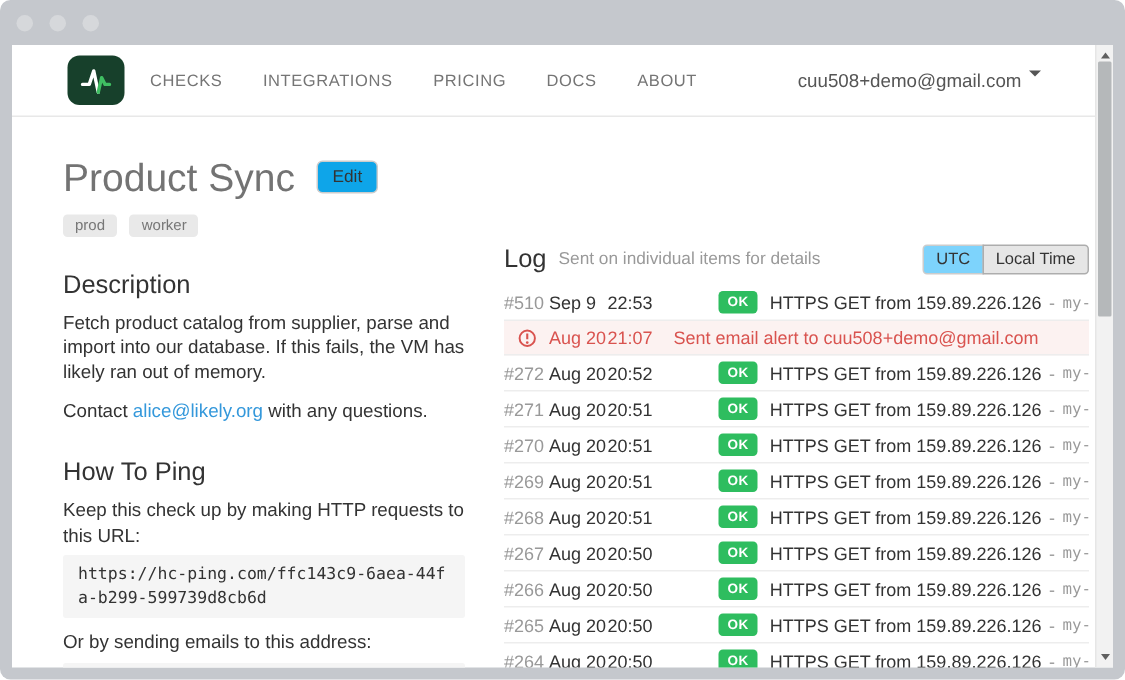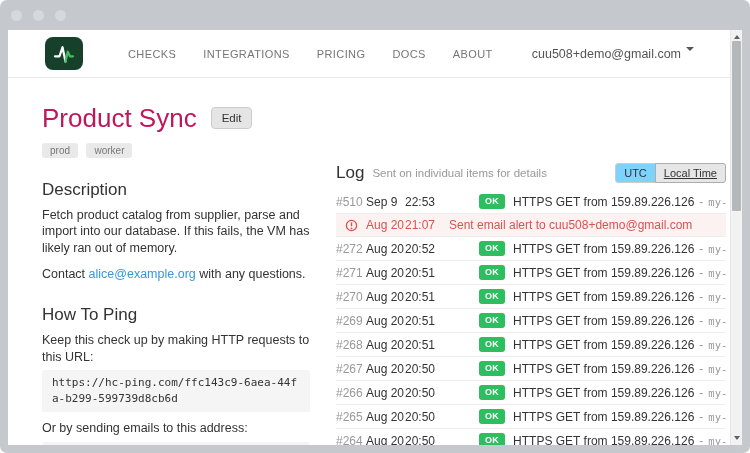--- a/index.html
+++ b/index.html
@@ -10,49 +10,49 @@
   }
   
   .frame { position:absolute; inset:0; background:#c5c8cd; border-radius:7px; }
   .titlebar { height:30px; display:flex; align-items:center; padding-left:11px; gap:11px; }
   .dot { width:11px; height:11px; border-radius:50%; background:#d6d8db; }
   .window {
     position:absolute; left:8px; top:30px; right:8px; bottom:8px;
     background:#fff; overflow:hidden;
   }
   
-  .navbar { height:48px; display:flex; align-items:center; padding:0 48px 0 37px; border-bottom:1px solid #e8e8e8;gap:28px; }
+  .navbar { height:48px; display:flex; align-items:center; padding:0 48px 0 37px; border-bottom:1px solid #e8e8e8; }
   .logo { width:38px; height:33px; border-radius:8px; background:#17402b; display:flex; align-items:center; justify-content:center; cursor:pointer; flex-shrink:0; }
   .nav-links { display:flex; gap:27px; margin-left:17px; }
   .nav-link { font-size:11px; color:#757575; letter-spacing:.4px; text-decoration:none; cursor:pointer; }
   .account { margin-left:auto; font-size:12.5px; color:#555; cursor:pointer; display:flex; align-items:flex-start; }
   .caret-down { width:0; height:0; border-top:4px solid #555; border-left:4px solid transparent; border-right:4px solid transparent; margin-left:5px; }
   
   .content { display:flex; padding:26px 16px 0 34px; }
   .left-col { width:268px; flex-shrink:0; }
   .right-col { flex:1; margin-left:26px; margin-top:59px; min-width:0; }
   .title-row { display:flex; align-items:center; }
-  h1 { font-size:26px; font-weight:500; color:#be185d; margin:0; line-height:1.1; }
-  .btn { background:#e5e5e5; border:1px solid #ccc; border-radius:4px; font-size:11.5px; color:#333; padding:4px 10px; font-family:inherit; cursor:pointer; white-space:nowrap; }
+  h1 { font-size:26px; font-weight:500; color:#737373; margin:0; line-height:1.1; }
+  .btn { background:#0ea5e9; border:1px solid #ccc; border-radius:4px; font-size:11.5px; color:#333; padding:4px 10px; font-family:inherit; cursor:pointer; white-space:nowrap; }
   .edit-btn { margin-left:14px; }
   .tag-row { margin-top:7px; }
   .tag { display:inline-block; background:#e9e9e9; color:#777; font-size:10px; padding:2px 8px; border-radius:3px; margin-right:4px; }
   h2 { font-size:17px; font-weight:500; color:#333; margin:22px 0 7px; line-height:1.2; }
   p { font-size:12.5px; color:#333; margin:0 0 10px; line-height:1.32; }
   .lbl { margin-bottom:5px; }
   a.link { color:#3498db; text-decoration:none; cursor:pointer; }
   .code { background:#f5f5f5; font-family:"DejaVu Sans Mono", monospace; font-size:11px; color:#333; padding:5px 10px; border-radius:2px; line-height:1.45; word-break:break-all; margin:0 0 8px; }
   
   .log-header { display:flex; align-items:center; }
   .log-header h2 { margin:0; }
   .log-sub { font-size:11.5px; color:#999; margin-left:8px; }
   .tz-group { margin-left:auto; display:flex; }
   .tz-btn { font-size:11px; color:#333; padding:3px 8px; border:1px solid #ccc; background:#7dd3fc; font-family:inherit; cursor:pointer; }
   .tz-btn.first { border-radius:3px 0 0 3px; }
-  .tz-btn.last { border-radius:0 3px 3px 0; margin-left:-1px;text-decoration:underline; }
+  .tz-btn.last { border-radius:0 3px 3px 0; margin-left:-1px; }
   .tz-btn.active { background:#e6e6e6; border-color:#adadad; }
   .log-rows { margin-top:7px; }
   .log-row { display:flex; align-items:center; padding:4px 0; border-bottom:1px solid #ededed; font-size:12px; color:#333; white-space:nowrap; overflow:hidden; cursor:pointer; }
   .c-id { width:30px; color:#999; flex-shrink:0; }
   .c-icon { width:30px; display:flex; justify-content:center; flex-shrink:0; }
   .c-date { width:39px; flex-shrink:0; }
   .c-time { width:32px; flex-shrink:0; }
   .c-badge { margin-left:42px; background:#2ebd5f; color:#fff; font-size:9px; font-weight:bold; letter-spacing:.3px; padding:3px 6px; border-radius:3px; line-height:1; flex-shrink:0;text-align:center; }
   .c-msg { margin-left:8px; }
   .c-sep { color:#9a9a9a; margin:0 5px; }
@@ -109,21 +109,21 @@
           <h1>Product Sync</h1>
           <button class="btn edit-btn">Edit</button>
         </div>
         <div class="tag-row">
           <span class="tag">prod</span>
           <span class="tag">worker</span>
         </div>
 
         <h2>Description</h2>
         <p>Fetch product catalog from supplier, parse and import into our database. If this fails, the VM has likely ran out of memory.</p>
-        <p><span>Contact </span><a class="link">alice@example.org</a><span> with any questions.</span></p>
+        <p><span>Contact </span><a class="link">alice@likely.org</a><span> with any questions.</span></p>
 
         <h2>How To Ping</h2>
         <p class="lbl">Keep this check up by making HTTP requests to this URL:</p>
         <div class="code">https://hc-ping.com/ffc143c9-6aea-44fa-b299-599739d8cb6d</div>
         <p class="lbl">Or by sending emails to this address:</p>
         <div class="code">ffc143c9-6aea-44fa-b299-599739d8cb6d@hc-ping.com</div>
 
       </div>
 
       <div class="right-col">

